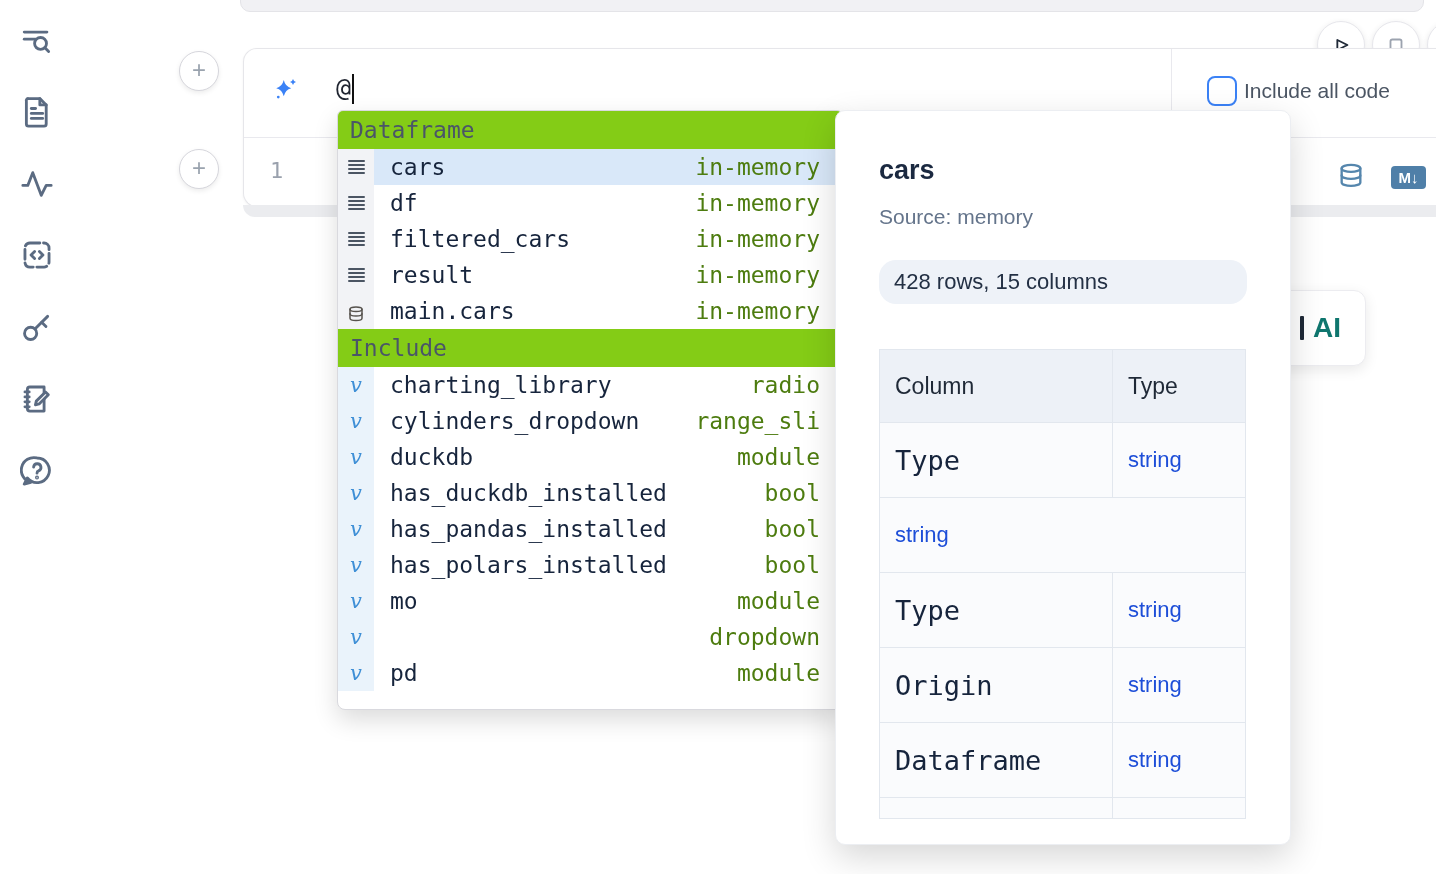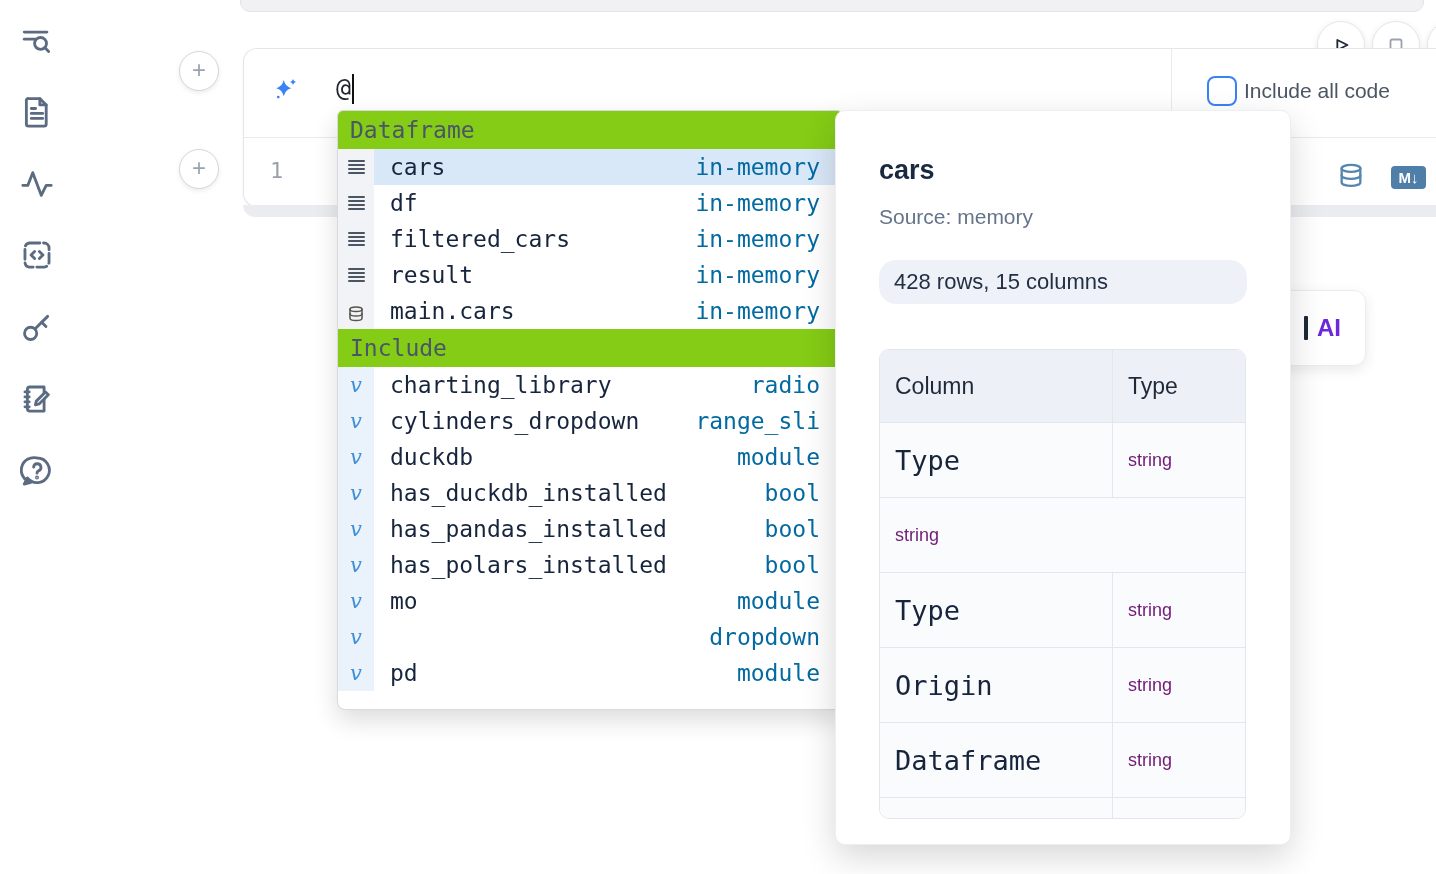--- a/index.html
+++ b/index.html
@@ -54,53 +54,53 @@
   .ac-header{height:38px;line-height:38px;background:#84cc16;color:#4a5568;
              font-size:23px;padding-left:12px;font-family:"DejaVu Sans Mono",monospace;}
   .ac-item{display:flex;height:36px;align-items:center;font-size:23px;cursor:pointer;
            font-family:"DejaVu Sans Mono",monospace;}
   .ac-gutter{width:36px;height:36px;flex:0 0 36px;display:flex;align-items:center;justify-content:center;}
   .g-gray{background:#f2f3f6;}
   .g-blue{background:#eaf3fb;}
   .ac-main{flex:1;display:flex;align-items:center;height:36px;padding:0 22px 0 16px;min-width:0;}
   .ac-main.sel{background:#d9e8f9;}
   .ac-name{color:#16243c;white-space:nowrap;}
-  .ac-type{margin-left:auto;color:#0369a1;white-space:nowrap;}
+  .ac-type{margin-left:auto;color:#4d7c0f;white-space:nowrap;}
   .df-glyph{width:17px;height:14px;display:flex;flex-direction:column;justify-content:space-between;}
   .df-glyph span{display:block;height:2px;background:#4b5563;border-radius:1px;}
   .tbl-glyph{width:18px;height:18px;color:#57534e;}
   .var-glyph{font-family:"DejaVu Serif",serif;font-style:italic;font-size:21px;color:#3f8fd6;line-height:1;}
 
   
   .panel{left:835px;top:110px;width:456px;height:735px;background:#fff;z-index:20;
          border:1px solid #eceef2;border-radius:10px;box-shadow:0 12px 34px rgba(0,0,0,.16);
          box-sizing:border-box;}
   .panel-title{position:absolute;left:43px;top:44px;font-size:27px;font-weight:bold;color:#1b2940;}
   .panel-source{position:absolute;left:43px;top:94px;font-size:21px;color:#64748b;}
   .shape-badge{position:absolute;left:43px;top:149px;width:368px;height:44px;background:#eef2f8;
                border-radius:17px;font-size:22px;color:#233044;line-height:44px;padding-left:15px;
                box-sizing:border-box;}
   .p-table{position:absolute;left:43px;top:238px;width:367px;height:470px;overflow:hidden;
-           border:1px solid #e2e7ee;border-radius:10px;box-sizing:border-box;}
+           border:1px solid #e2e7ee;border-radius:0;box-sizing:border-box;}
   .p-row{display:flex;height:74px;border-bottom:1px solid #e2e7ee;background:#fafbfd;}
   .p-row.hdr{height:72px;background:#edf1f7;}
   .p-c1{width:233px;border-right:1px solid #e2e7ee;display:flex;align-items:center;
         padding-left:15px;box-sizing:border-box;}
   .p-c2{flex:1;display:flex;align-items:center;padding-left:15px;box-sizing:border-box;}
   .p-hdr-txt{font-size:23px;color:#1f2937;}
   .p-col-name{font-family:"DejaVu Sans Mono",monospace;font-size:27px;color:#16243c;}
-  .p-col-type{font-size:18px;color:#701a75;}
+  .p-col-type{font-size:22px;color:#1d4ed8;}
 
   
   .ai-card{left:1262px;top:290px;width:104px;height:76px;background:#fff;z-index:5;
            border:1px solid #ececf0;border-radius:12px;box-shadow:0 4px 14px rgba(0,0,0,.09);
            display:flex;align-items:center;justify-content:flex-end;padding-right:24px;
            box-sizing:border-box;cursor:pointer;}
   .ai-clip-bar{width:4px;height:24px;background:#1f2937;border-radius:1px;margin-right:9px;}
-  .ai-label{font-size:24px;font-weight:bold;color:#6d28d9;}
+  .ai-label{font-size:28px;font-weight:bold;color:#0f766e;}
 </style>
 </head>
 <body>
 
 <div id="app">
 
   <div class="side-icon" style="top:25px">
     <svg viewBox="0 0 24 24" fill="none" stroke="currentColor" stroke-width="2" stroke-linecap="round">
       <path d="M3 5h16"></path>
         <path d="M3 10h8"></path>

